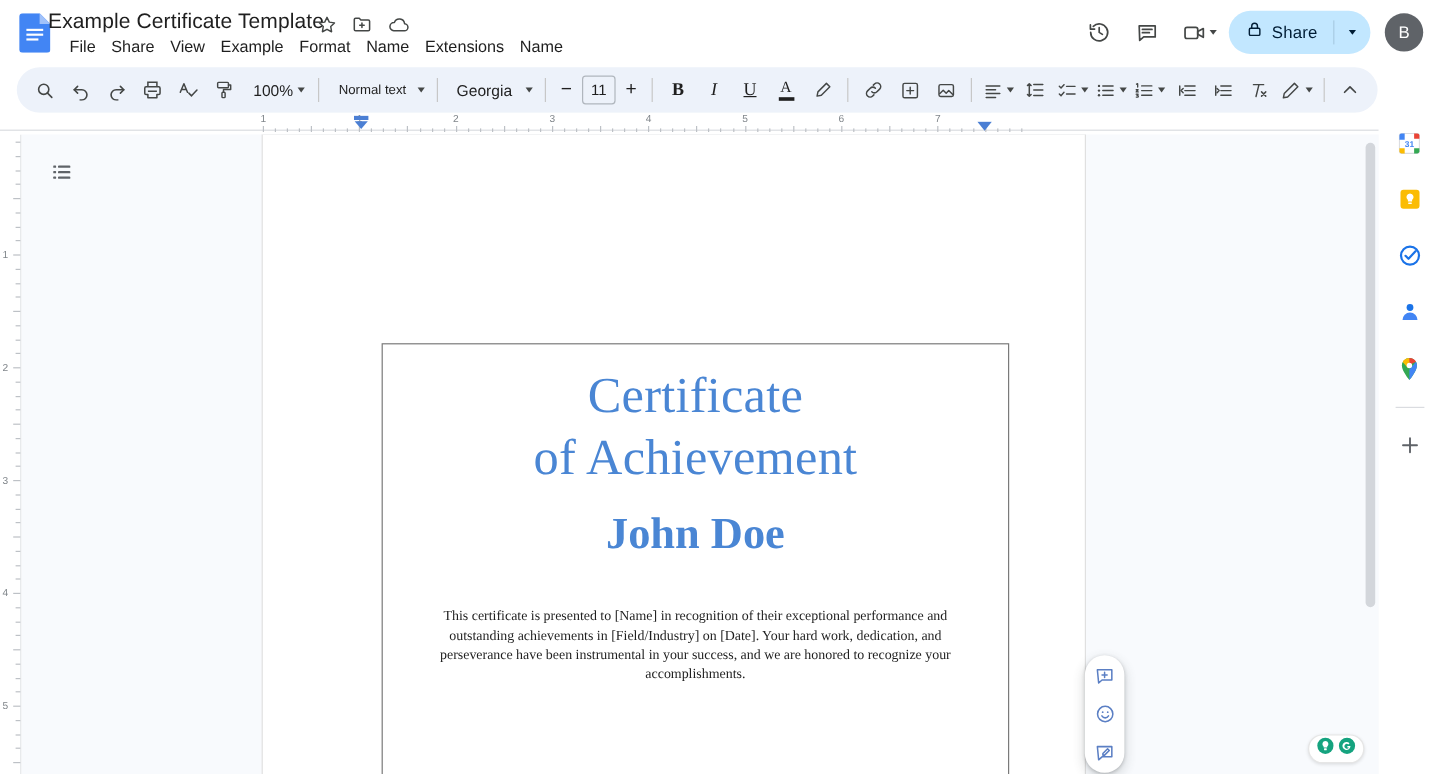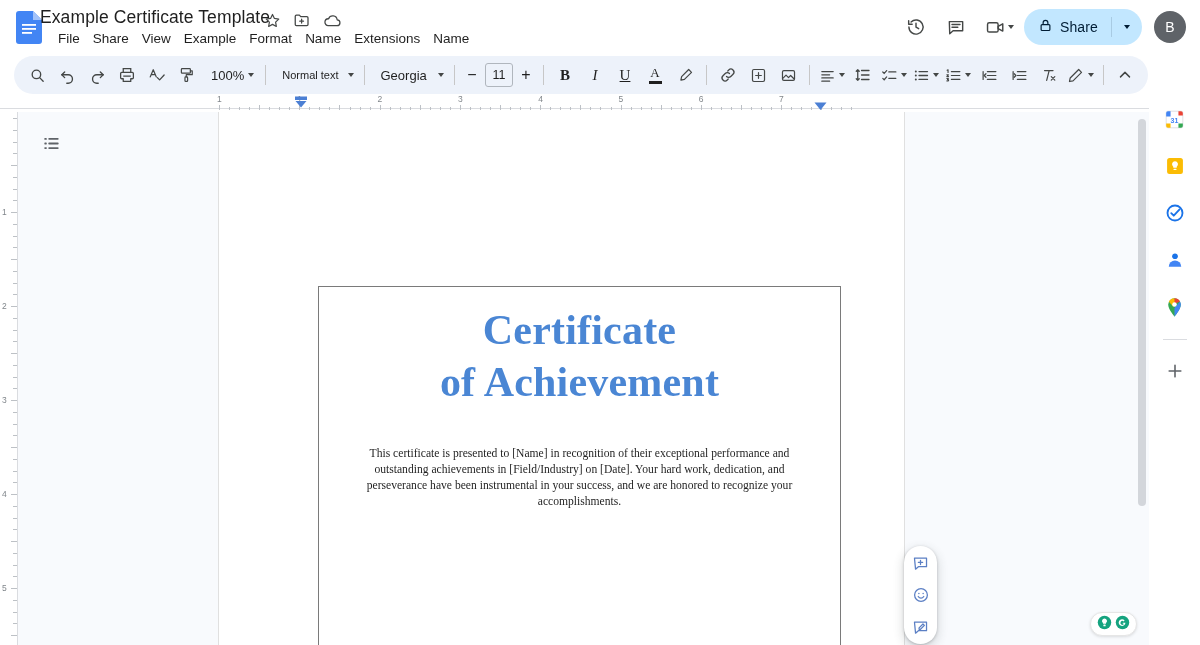--- a/index.html
+++ b/index.html
@@ -96,21 +96,21 @@
     position: absolute; left: 201px; top: 0; width: 685px; height: 533px;
     background: #ffffff; box-shadow: 0 0 0 1px #e0e0e0;
   }
   .cert-border {
     position: absolute; left: 99px; top: 174px; width: 523px; height: 457px;
     border: 1px solid #7a7a7a; background: #fff;
   }
   .cert-inner { width: 100%; height: 100%; position: relative; padding: 0 18px; }
 
   .cert-title {
-    font-family: "Liberation Serif", serif; font-weight: bold;
+    font-family: "Liberation Serif", serif; font-weight: normal;
     font-size: 42px; line-height: 52px; text-align: center; letter-spacing: .2px;
   }
   .cert-title .l1 { margin-top: 17px; }
   .cert-presented {
     font-family: "Liberation Serif", serif; font-size: 13.5px; text-align: center;
     color: #1a1a1a; margin-top: 38px;
   }
   .cert-name {
     font-family: "Liberation Serif", serif; font-weight: bold; font-size: 37px;
     text-align: center; margin-top: 16px; line-height: 44px;
@@ -587,20 +587,21 @@
 
       <div class="cert-border">
         <div class="cert-inner">
 
           <div class="cert-title">
             <div class="l1" id="ct1" style="color: rgb(74, 134, 212);">Certificate</div>
             <div id="ct2" style="color: rgb(74, 134, 212);">of Achievement</div>
           </div>
 
 
+          <div class="cert-name" id="cname" style="color: rgb(74, 134, 212);">John Doe</div>
 
           <div class="cert-body">This certificate is presented to [Name] in recognition of their exceptional performance and outstanding achievements in [Field/Industry] on [Date]. Your hard work, dedication, and perseverance have been instrumental in your success, and we are honored to recognize your accomplishments.</div>
 
         </div>
       </div>
     </div>
 
     <div class="vscroll"></div>
 
     <div class="float-tools">

